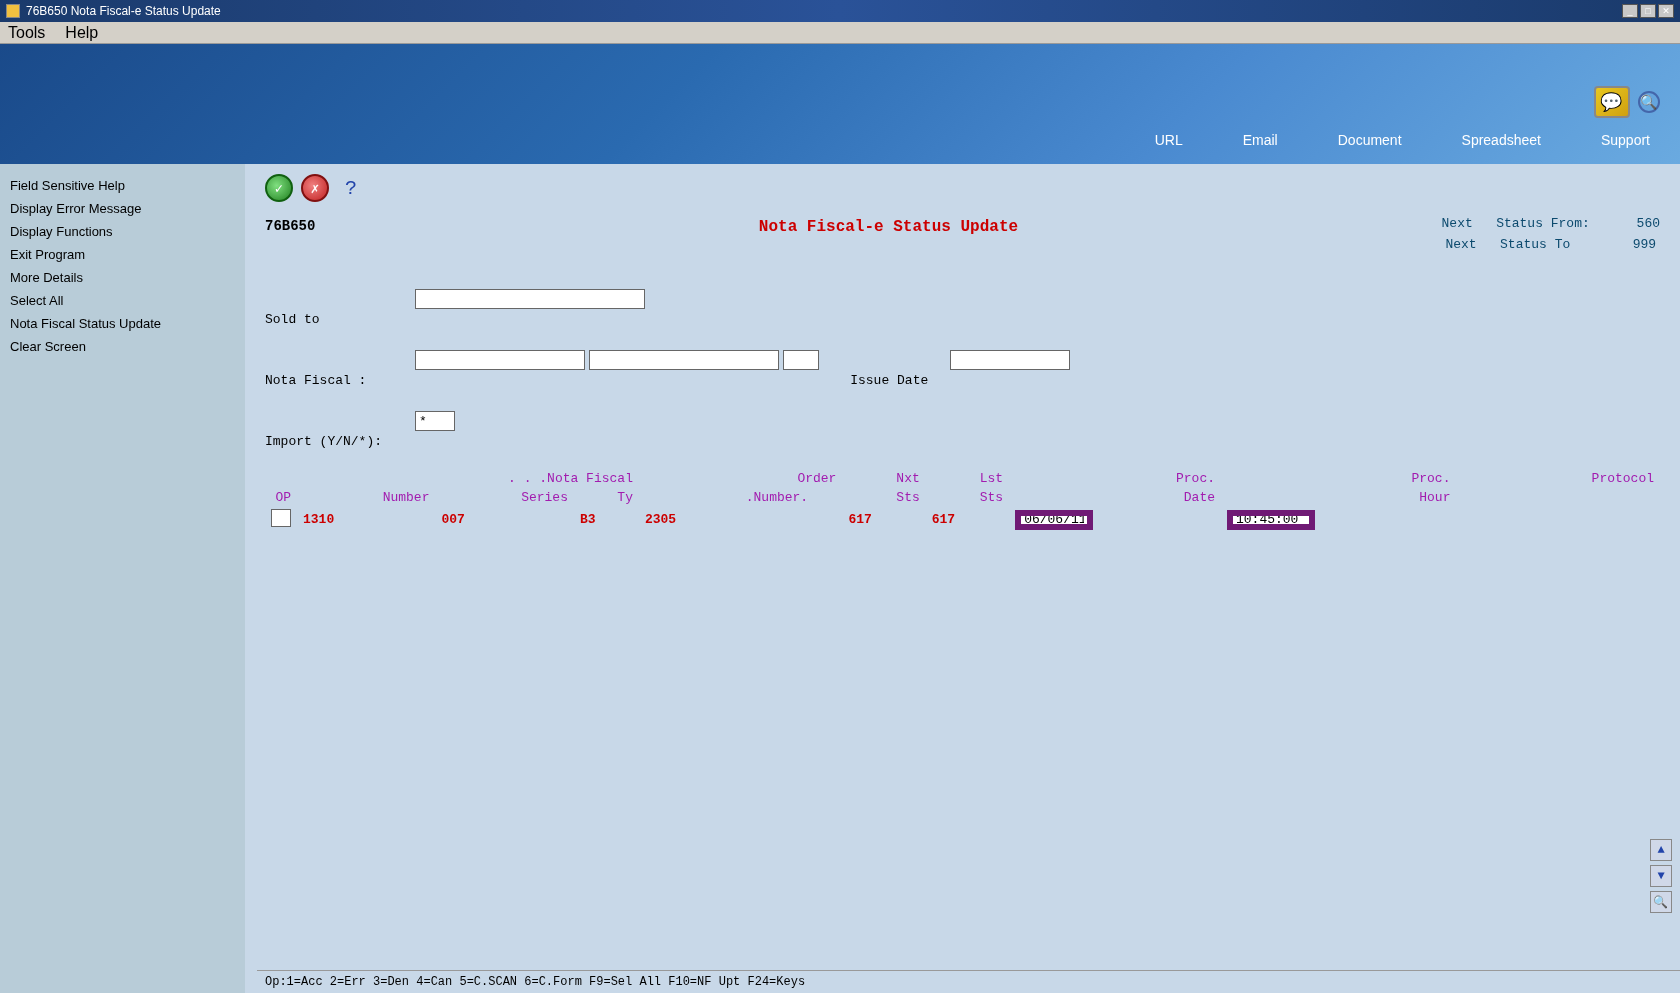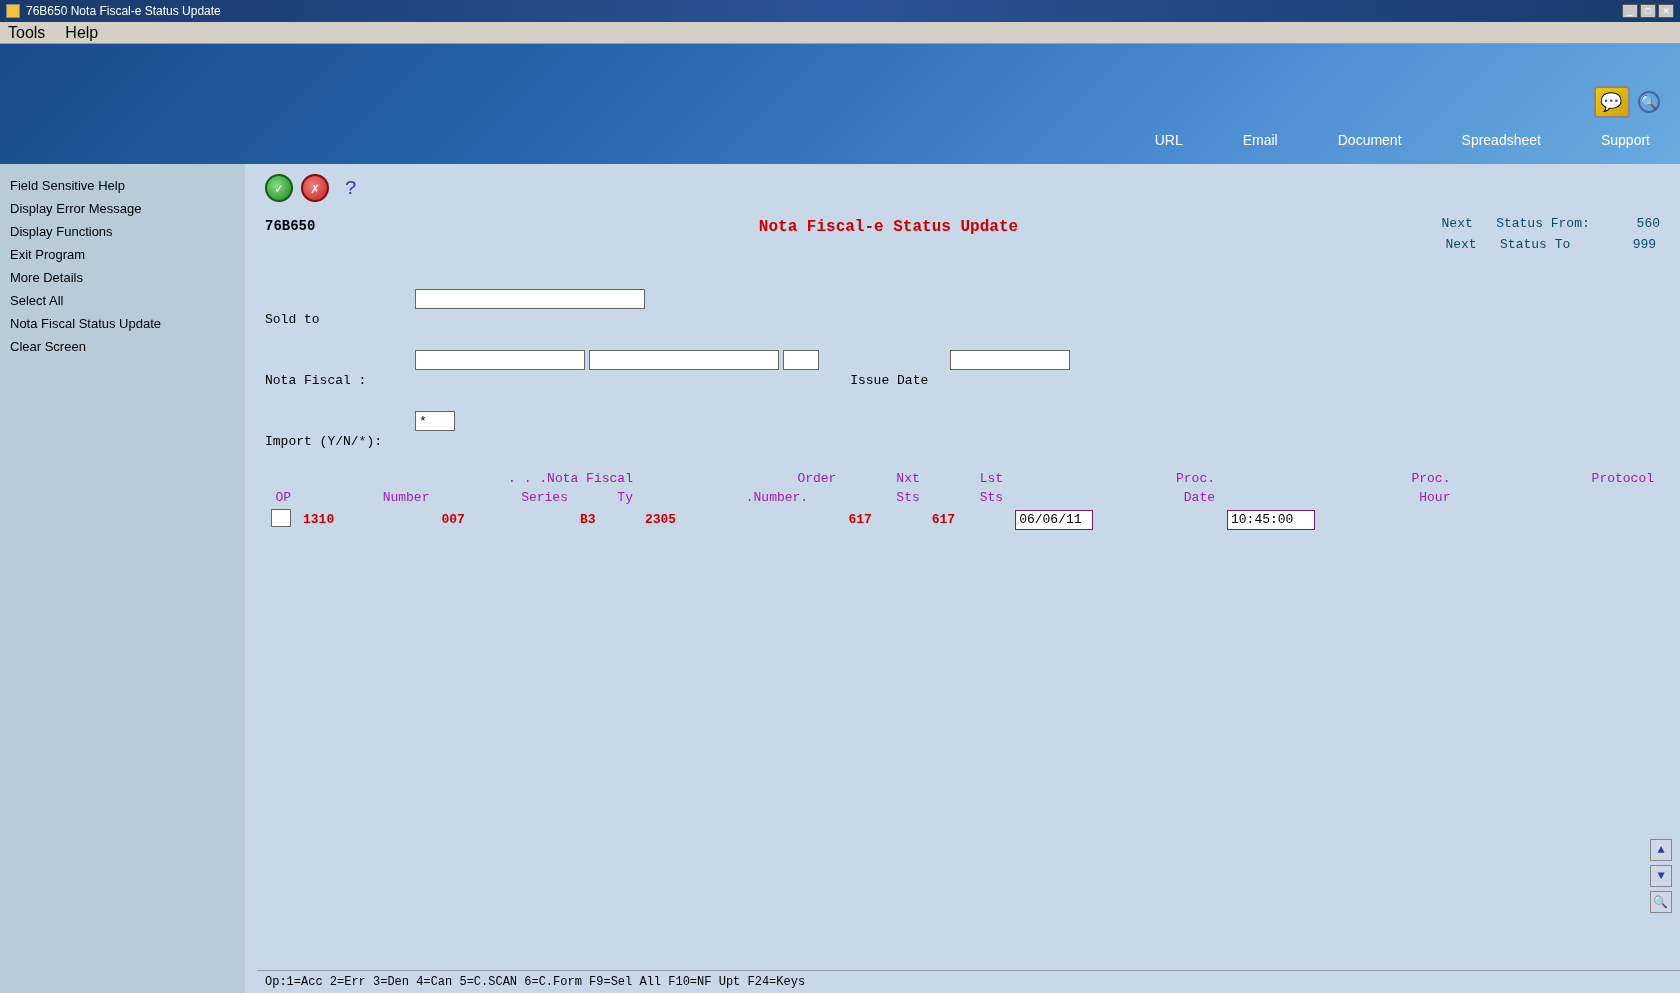--- a/index.html
+++ b/index.html
@@ -244,21 +244,21 @@
     .op-checkbox {
       width: 20px; height: 18px;
       border: 1px solid #666;
       background: white;
       display: inline-block;
     }
     td.proc-date, td.proc-hour {
       color: #000;
     }
     .proc-date-input, .proc-hour-input {
-      border: 1px solid #701a75;
+      border: 6px solid #701a75;
       background: white;
       font-family: 'Courier New', monospace;
       font-size: 13px;
       padding: 1px 3px;
       height: 20px;
     }
 
     
     .status-bar {
       position: absolute;

